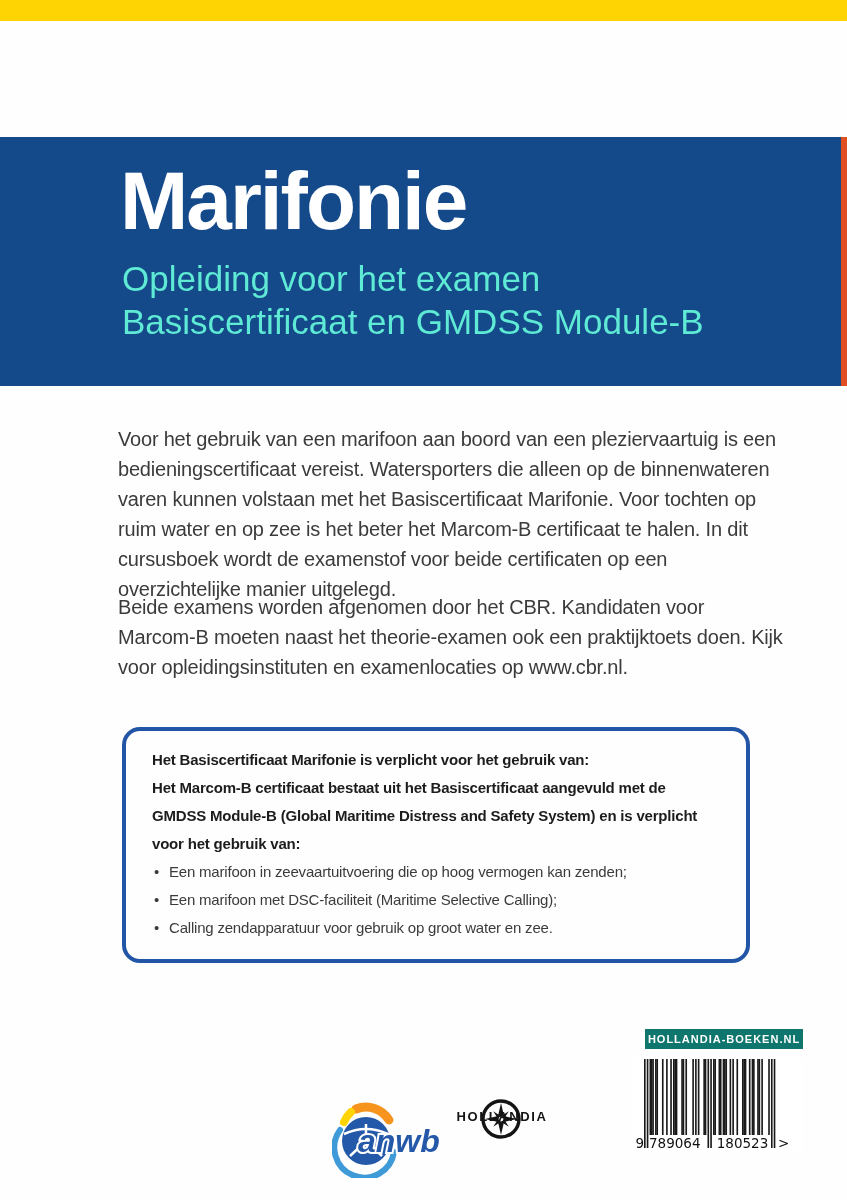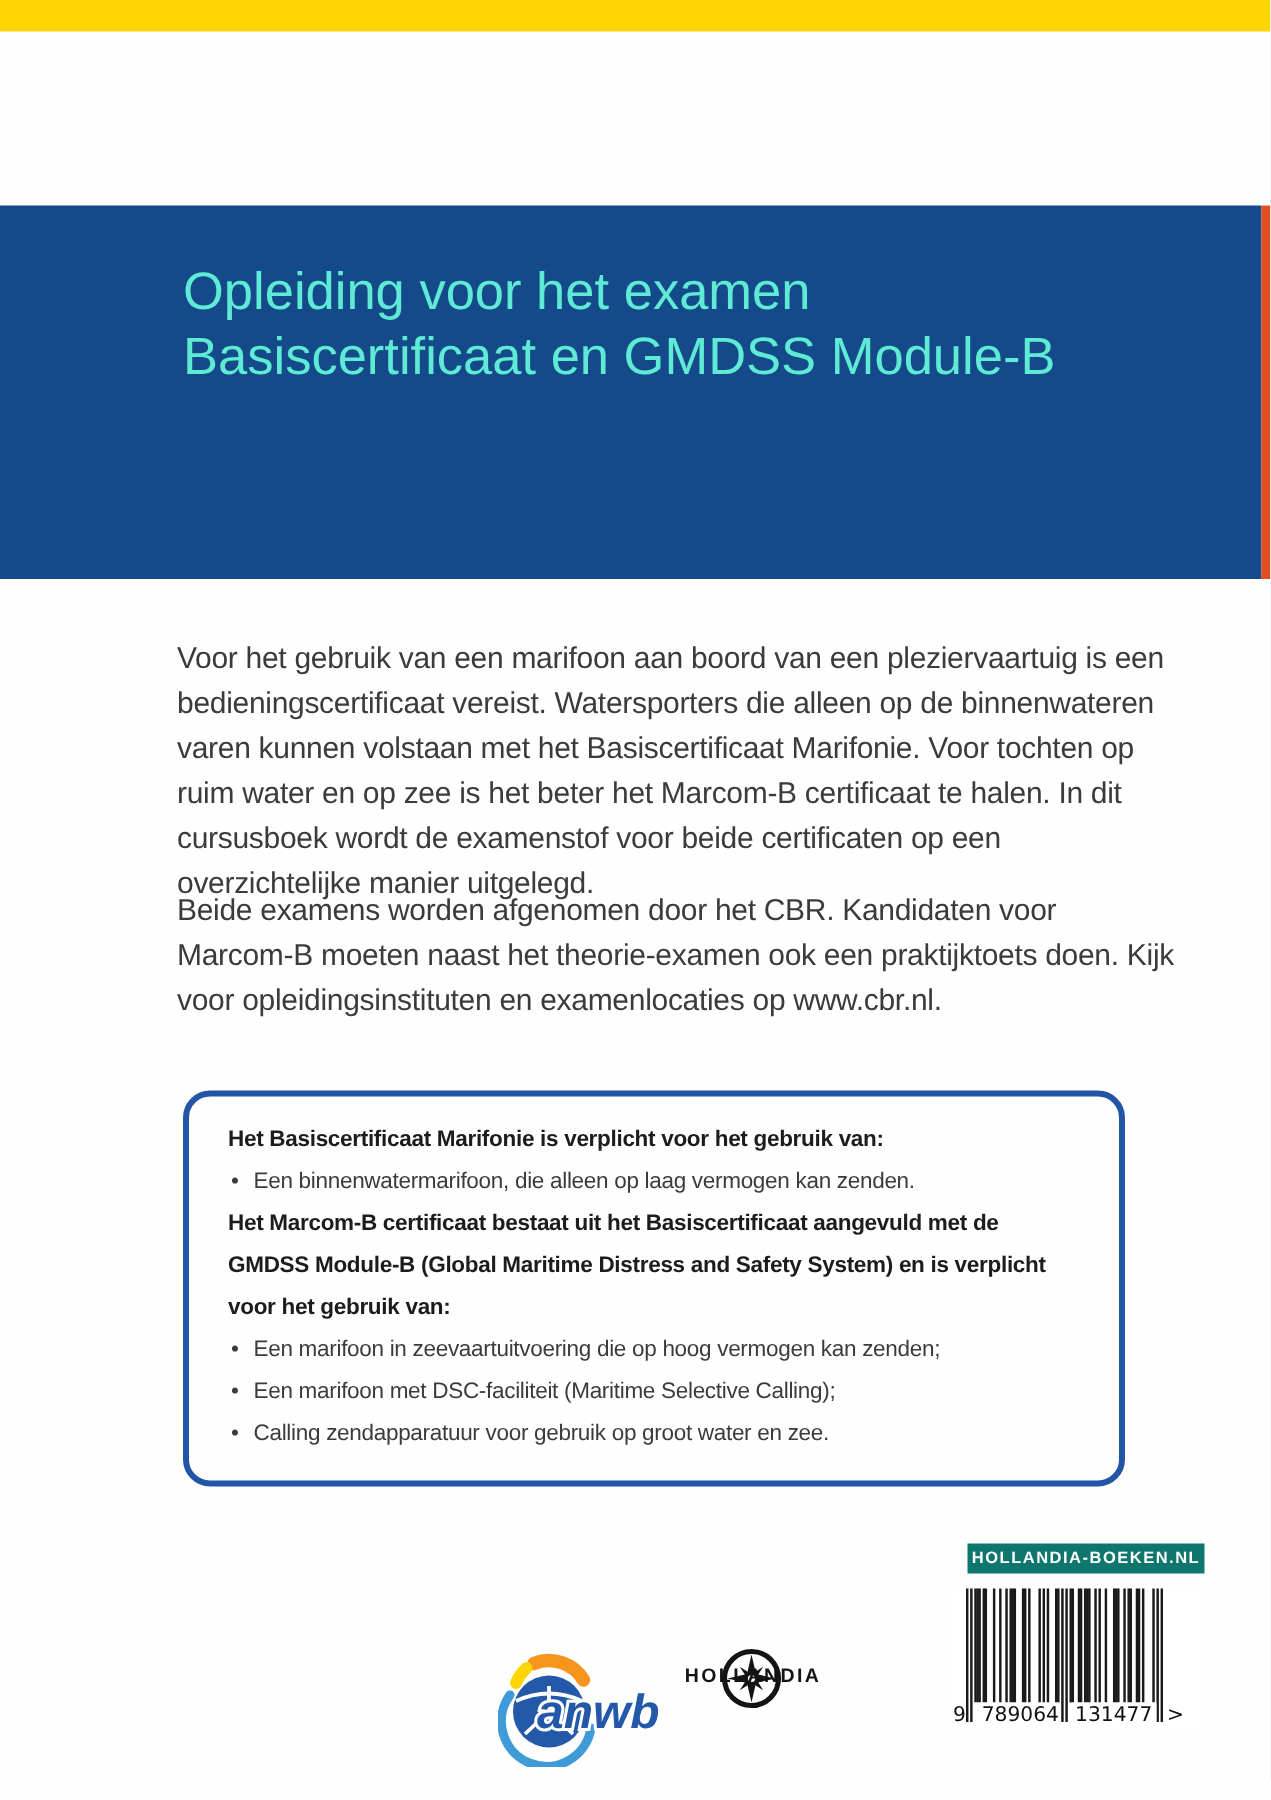--- a/index.html
+++ b/index.html
@@ -55,48 +55,48 @@
     position:absolute; left:632px; top:1058px; width:170px; height:96px;
     background:#ffffff;
   }
   .barcode svg{ position:absolute; left:0; top:0; }
   .barcode-digits span{
     position:absolute; top:77px; font-size:13.5px; color:#111;
     font-family:"DejaVu Sans","Liberation Sans",sans-serif;
     background:#fff; line-height:17px;
   }
   .bd-first{ left:0; width:12px; text-align:right; }
-  .bd-g1{ left:17px; width:57px; text-align:right; }
+  .bd-g1{ left:17px; width:57px; text-align:left; }
   .bd-g2{ left:82px; width:57px; text-align:center; }
   .bd-end{ left:146px; }
   .anwb-logo{ position:absolute; left:332px; top:1096px; width:112px; height:82px; }
   .hollandia-logo{ position:absolute; left:479px; top:1097px; width:44px; height:44px; }
   .hollandia-name{
     position:absolute; left:455px; top:1109px; width:94px; text-align:center;
     font-size:13px; font-weight:bold; letter-spacing:1.6px; color:#141414;
   }
 </style>
 </head>
 <body>
 
 <div class="page">
 
   <div class="top-band"></div>
 
   <div class="title-box">
+    <h1 class="book-title">Marifonie</h1>
     <div class="book-subtitle">Opleiding voor het examen Basiscertificaat en GMDSS Module-B</div>
   </div>
   <div class="accent-stripe"></div>
 
   <div class="body-copy para-1">Voor het gebruik van een marifoon aan boord van een pleziervaartuig is een bedieningscertificaat vereist. Watersporters die alleen op de binnenwateren varen kunnen volstaan met het Basiscertificaat Marifonie. Voor tochten op ruim water en op zee is het beter het Marcom-B certificaat te halen. In dit cursusboek wordt de examenstof voor beide certificaten op een overzichtelijke manier uitgelegd.</div>
   <div class="body-copy para-2">Beide examens worden afgenomen door het CBR. Kandidaten voor Marcom-B moeten naast het theorie-examen ook een praktijktoets doen. Kijk voor opleidingsinstituten en examenlocaties op www.cbr.nl.</div>
 
   <div class="info-box">
     <div class="info-line bold">Het Basiscertificaat Marifonie is verplicht voor het gebruik van:</div>
-    <div class="info-line bullet">Een binnenwatermarifoon, die alleen op laag vermogen kan zenden.</div>
     <div class="info-line bold">Het Marcom-B certificaat bestaat uit het Basiscertificaat aangevuld met de GMDSS Module-B (Global Maritime Distress and Safety System) en is verplicht voor het gebruik van:</div>
     <div class="info-line bullet">Een marifoon in zeevaartuitvoering die op hoog vermogen kan zenden;</div>
     <div class="info-line bullet">Een marifoon met DSC-faciliteit (Maritime Selective Calling);</div>
     <div class="info-line bullet">Calling zendapparatuur voor gebruik op groot water en zee.</div>
   </div>
 
   <div class="publisher-label">HOLLANDIA-BOEKEN.NL</div>
 
   <div class="barcode">
     <svg width="170" height="96" viewBox="0 0 170 96">
@@ -142,21 +142,21 @@
         <rect x="125.16" y="1" width="1.63" height="76" fill="#1a1a1a"></rect>
         <rect x="126.54" y="1" width="1.63" height="76" fill="#1a1a1a"></rect>
         <rect x="129.30" y="1" width="1.63" height="76" fill="#1a1a1a"></rect>
         <rect x="136.20" y="1" width="1.63" height="76" fill="#1a1a1a"></rect>
         <rect x="138.96" y="1" width="1.63" height="89" fill="#1a1a1a"></rect>
         <rect x="141.72" y="1" width="1.63" height="89" fill="#1a1a1a"></rect>
       </svg>
     <div class="barcode-digits">
       <span class="bd-first">9</span>
       <span class="bd-g1">789064</span>
-      <span class="bd-g2">131477</span>
+      <span class="bd-g2">180523</span>
       <span class="bd-end">&gt;</span>
     </div>
   </div>
 
   <svg class="anwb-logo" viewBox="0 0 112 82">
     <path d="M8,34 A30,30 0 1 0 62,56" fill="none" stroke="#3f9bd8" stroke-width="6" stroke-linecap="round"></path>
     <circle cx="34" cy="45" r="24" fill="#2458a8"></circle>
     <path d="M12,38 Q34,28 56,38" fill="none" stroke="#ffffff" stroke-width="2.5"></path>
     <path d="M34,45 L18,60 M34,45 L50,60 M34,45 L34,28" fill="none" stroke="#ffffff" stroke-width="2.5"></path>
     <path d="M24,13 A27,27 0 0 1 57,24" fill="none" stroke="#f7941d" stroke-width="9" stroke-linecap="round"></path>

